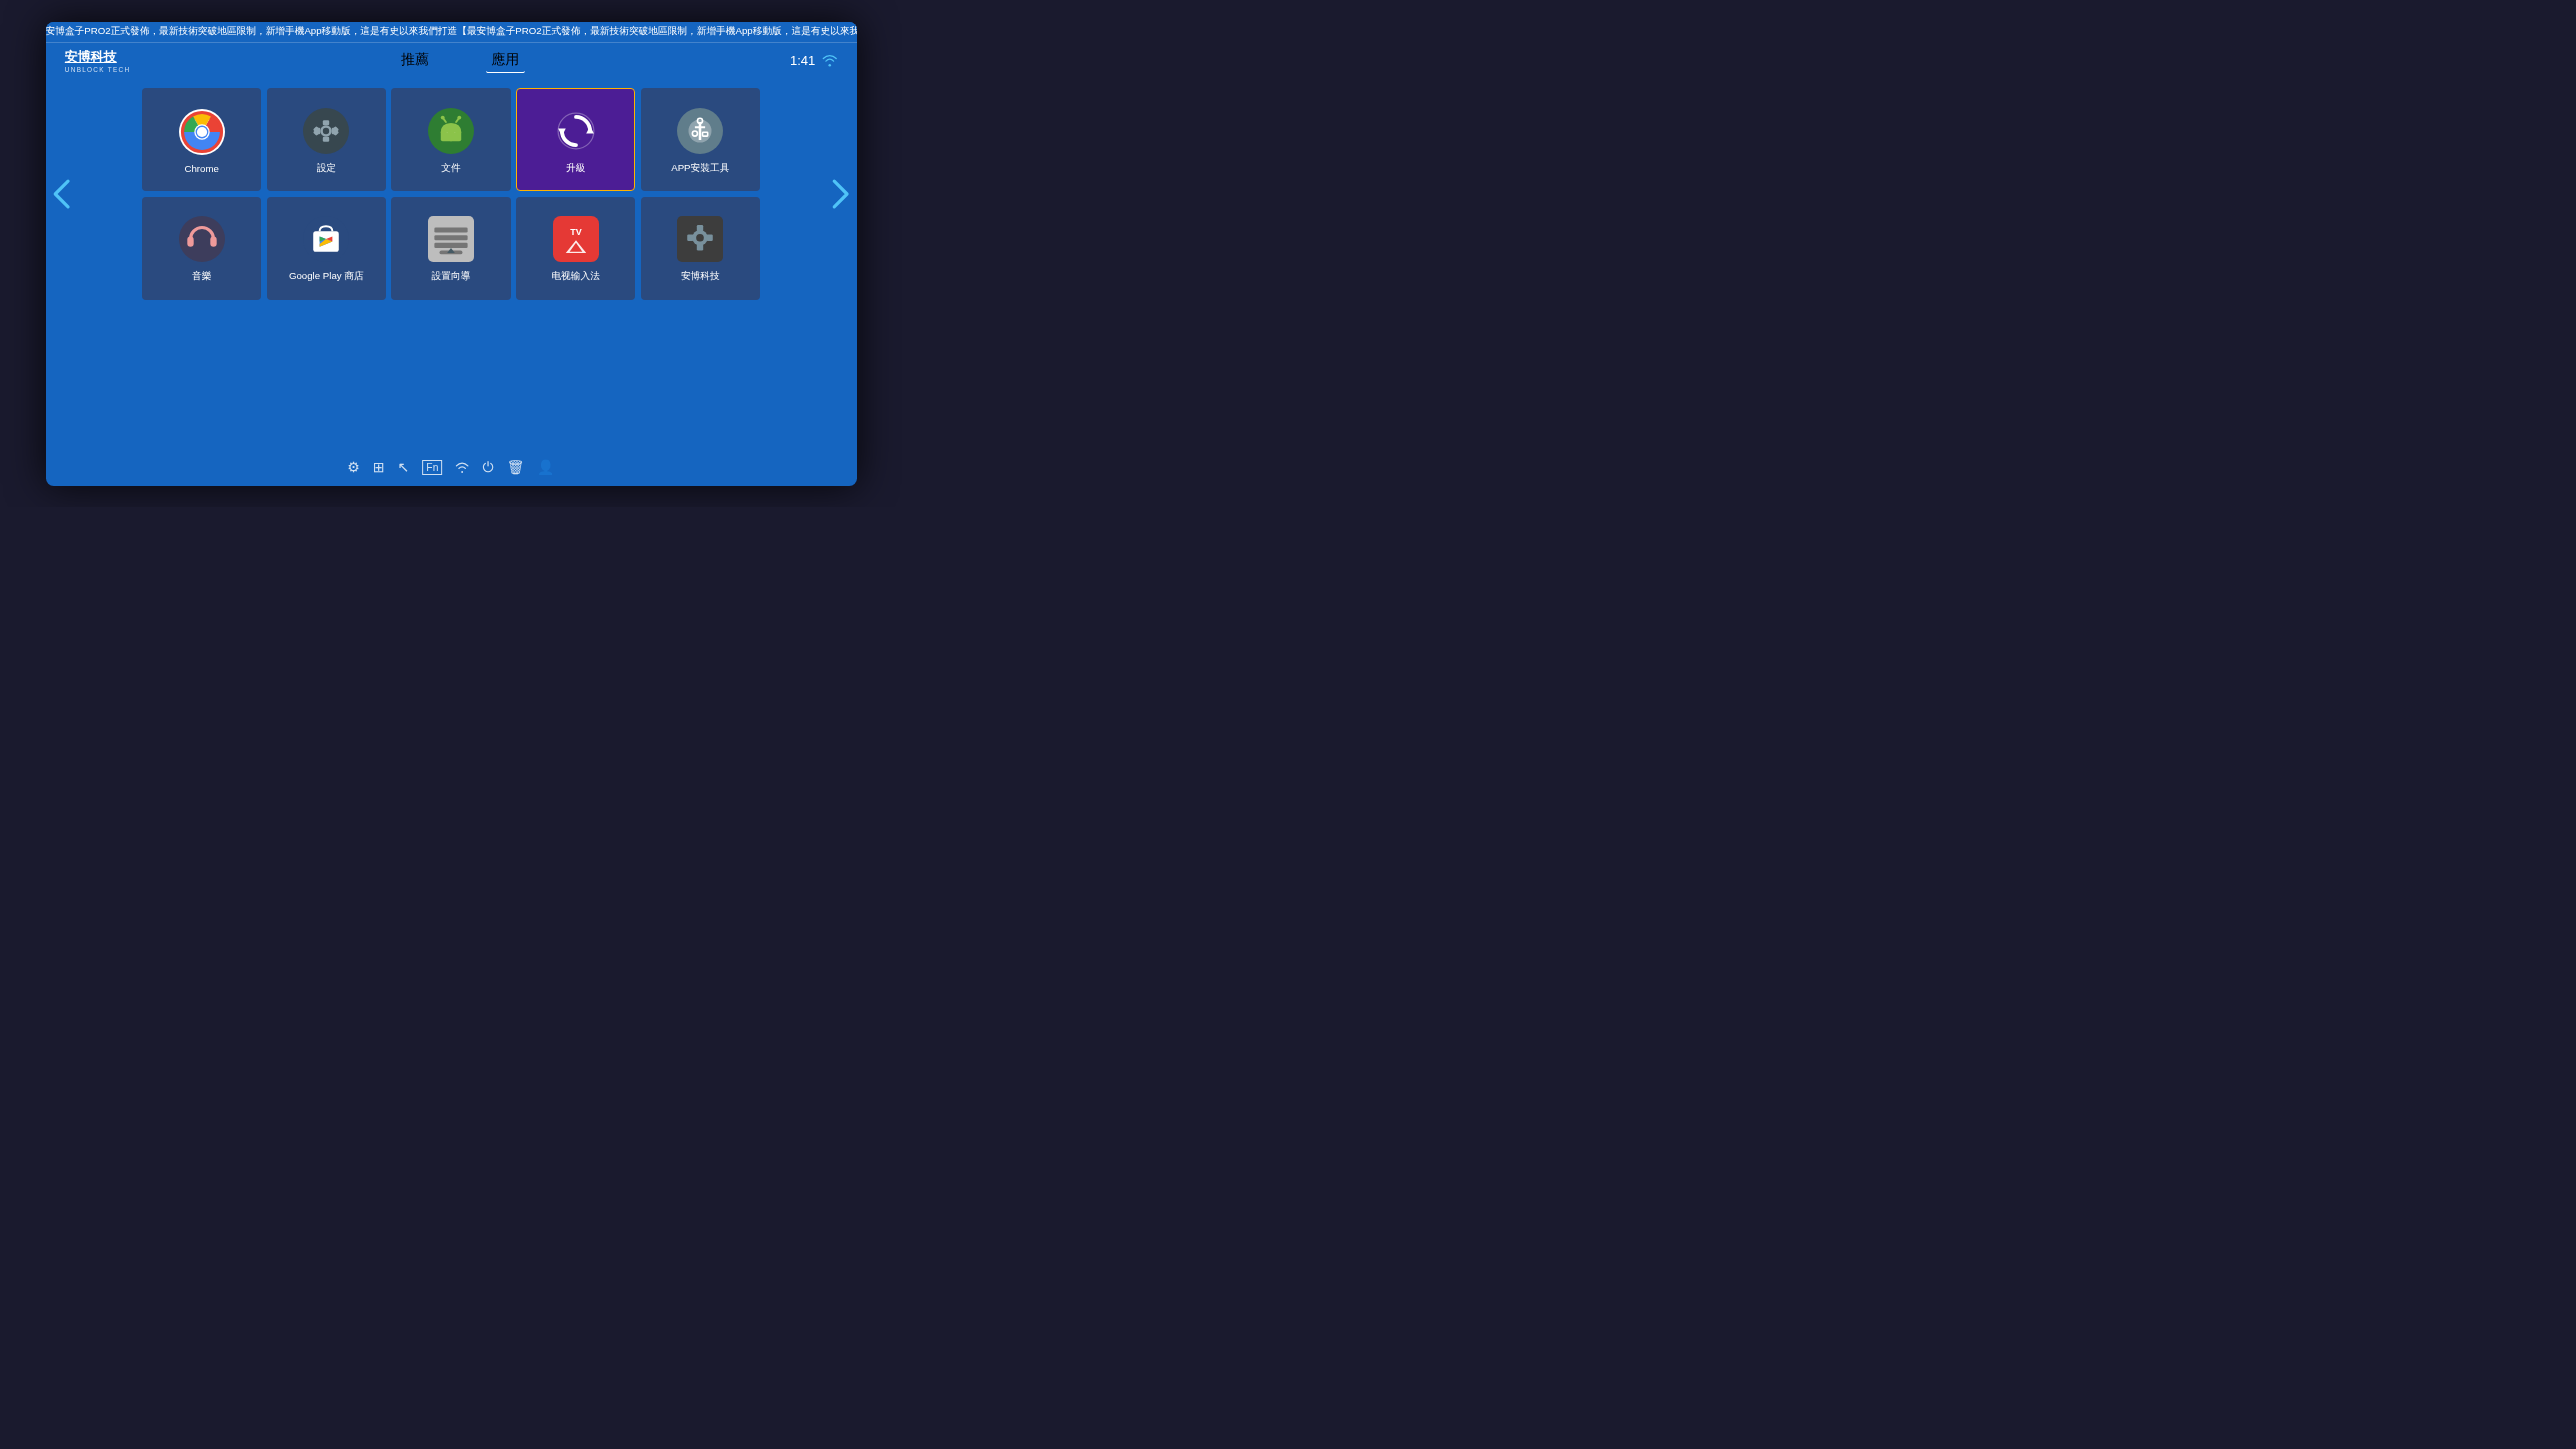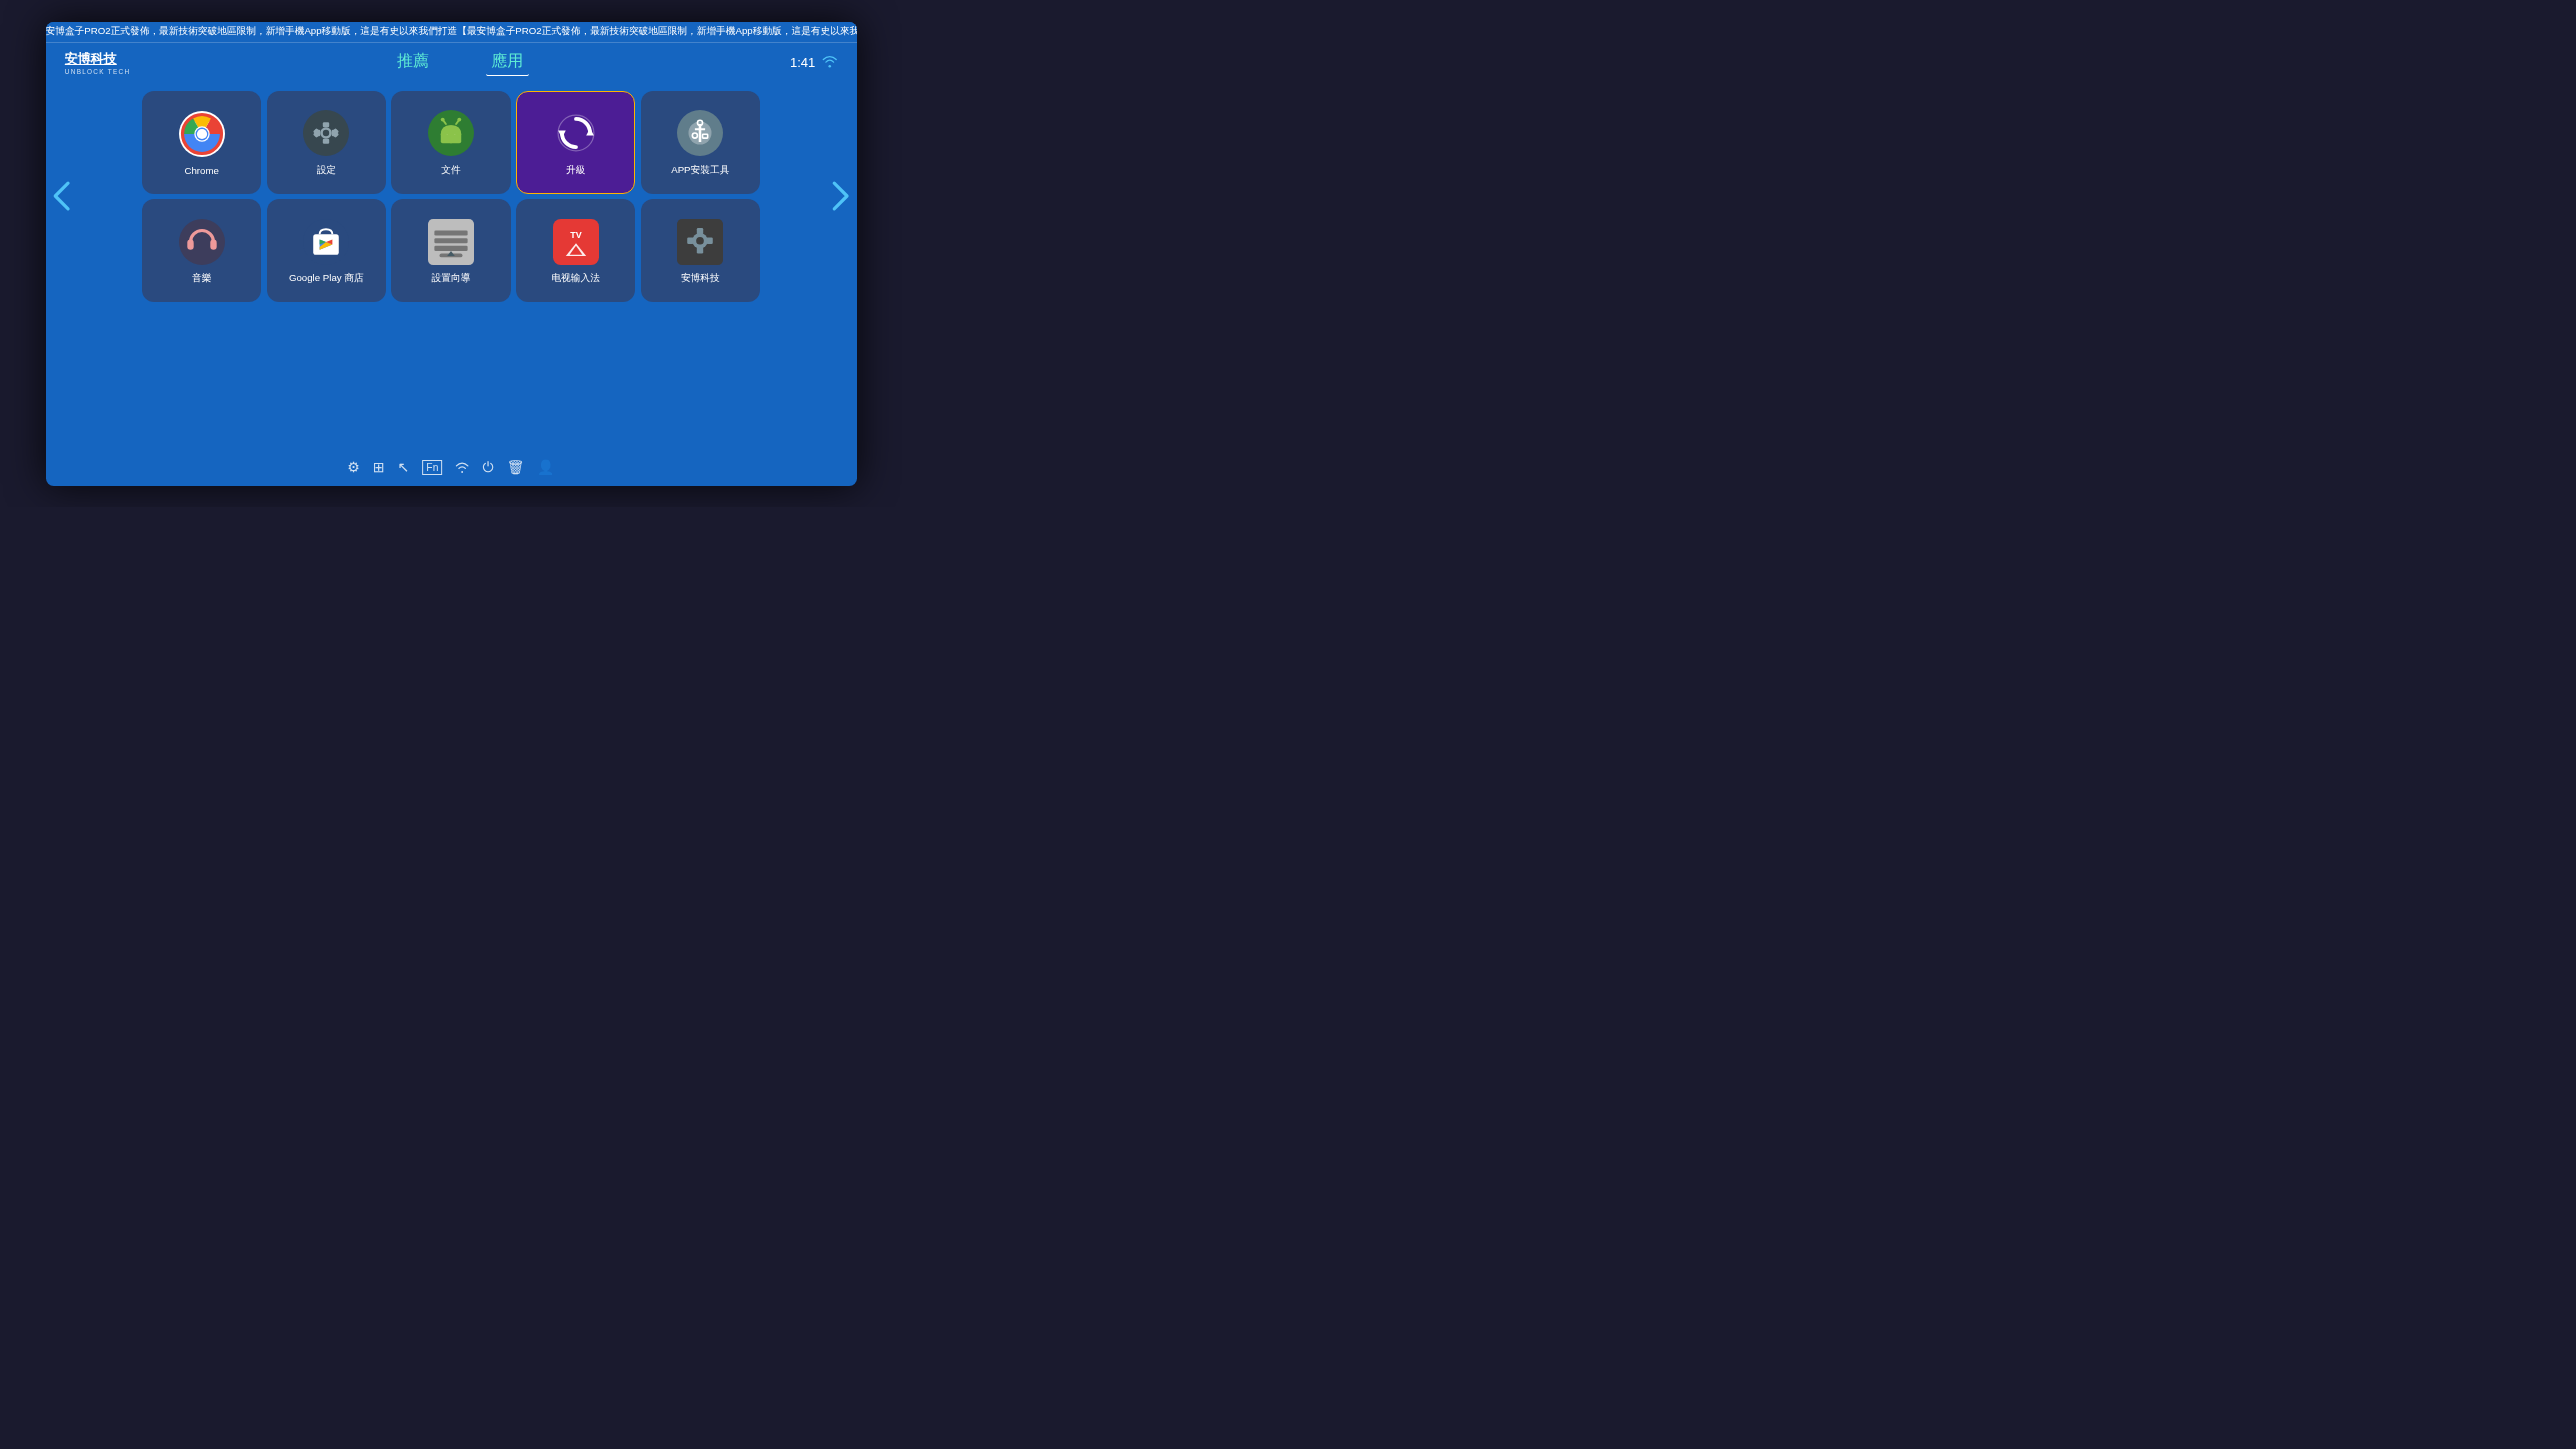--- a/index.html
+++ b/index.html
@@ -74,22 +74,22 @@
       opacity: 0.8;
     }
 
     .nav-tabs {
       display: flex;
       gap: 52px;
       margin-right: auto;
     }
 
     .nav-tab {
-      color: #5eead4;
-      font-size: 16px;
+      color: #000000;
+      font-size: 14px;
       cursor: pointer;
       padding: 2.6px 5.2px;
       border-radius: 2.6px;
     }
 
     .nav-tab.active {
       border-bottom: 1.3px solid #fff;
     }
 
     .header-right {
@@ -115,21 +115,21 @@
       display: grid;
       grid-template-columns: repeat(5, 1fr);
       grid-template-rows: repeat(2, 1fr);
       gap: 5.2px;
       max-width: 618px;
       margin: 0 auto;
     }
 
     .app-tile {
       background: #2a4a7f;
-      border-radius: 12px;
+      border-radius: 4px;
       display: flex;
       flex-direction: column;
       align-items: center;
       justify-content: center;
       padding: 13px 6.4px 9.7px;
       cursor: pointer;
       min-height: 103px;
       transition: transform 0.1s;
     }
 

